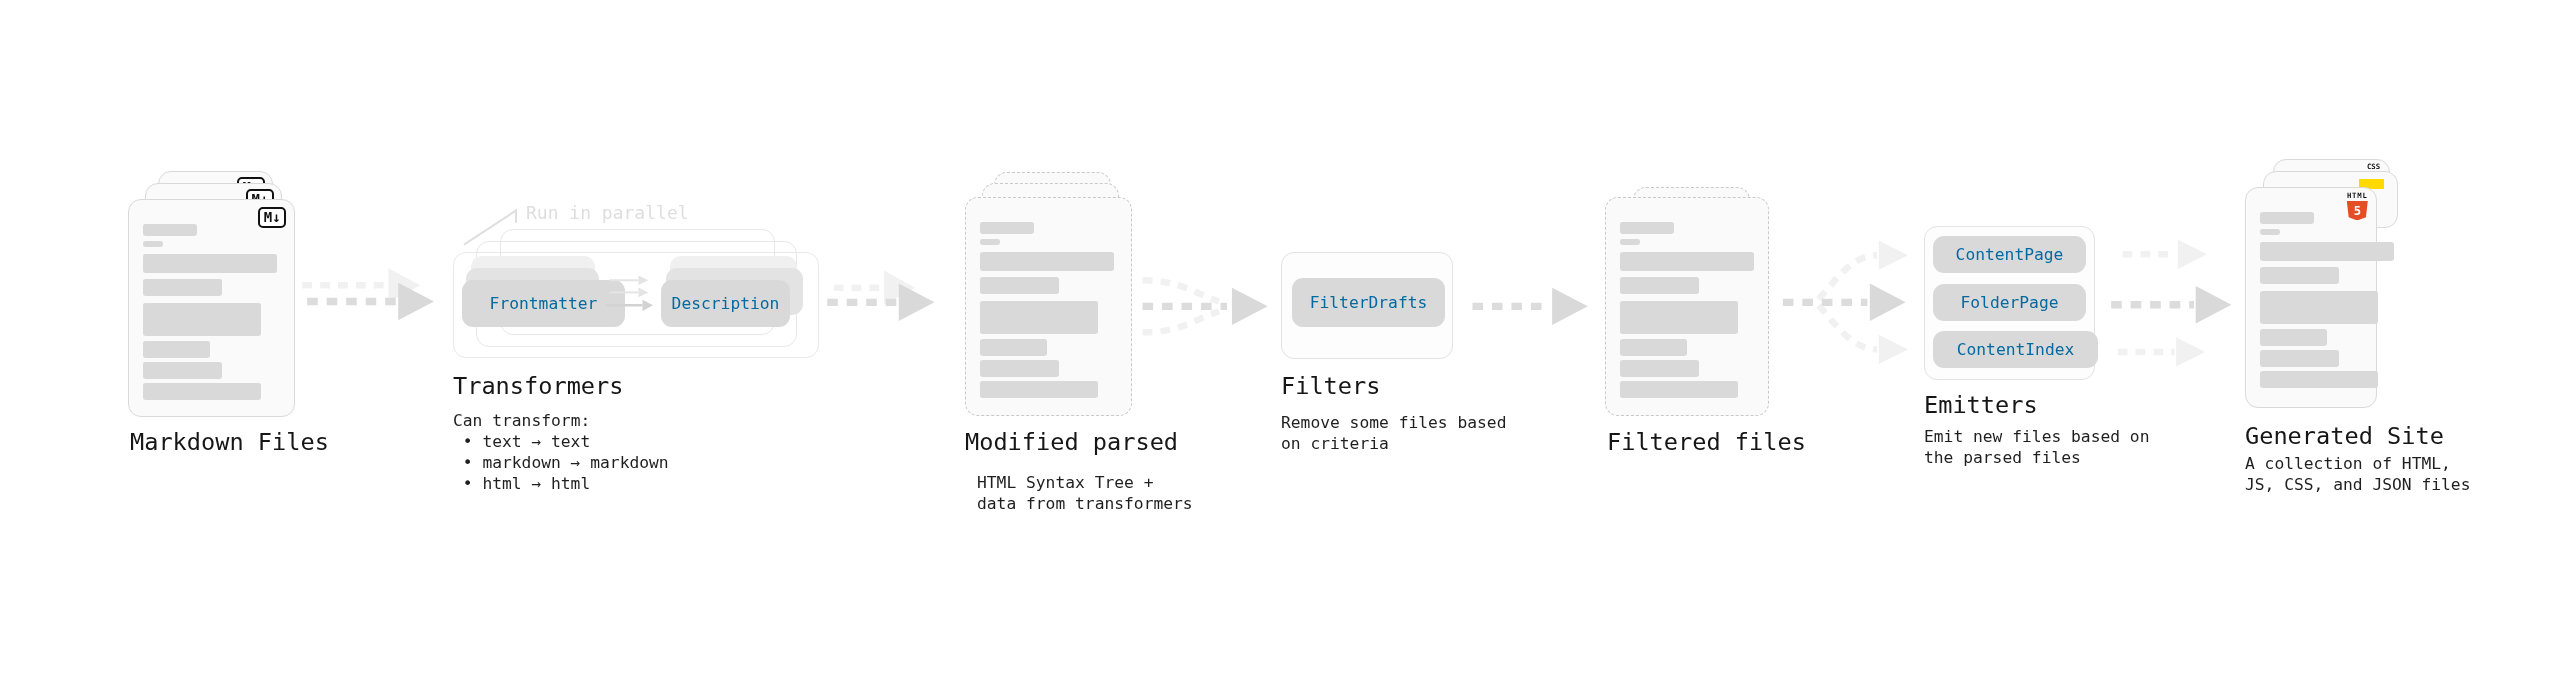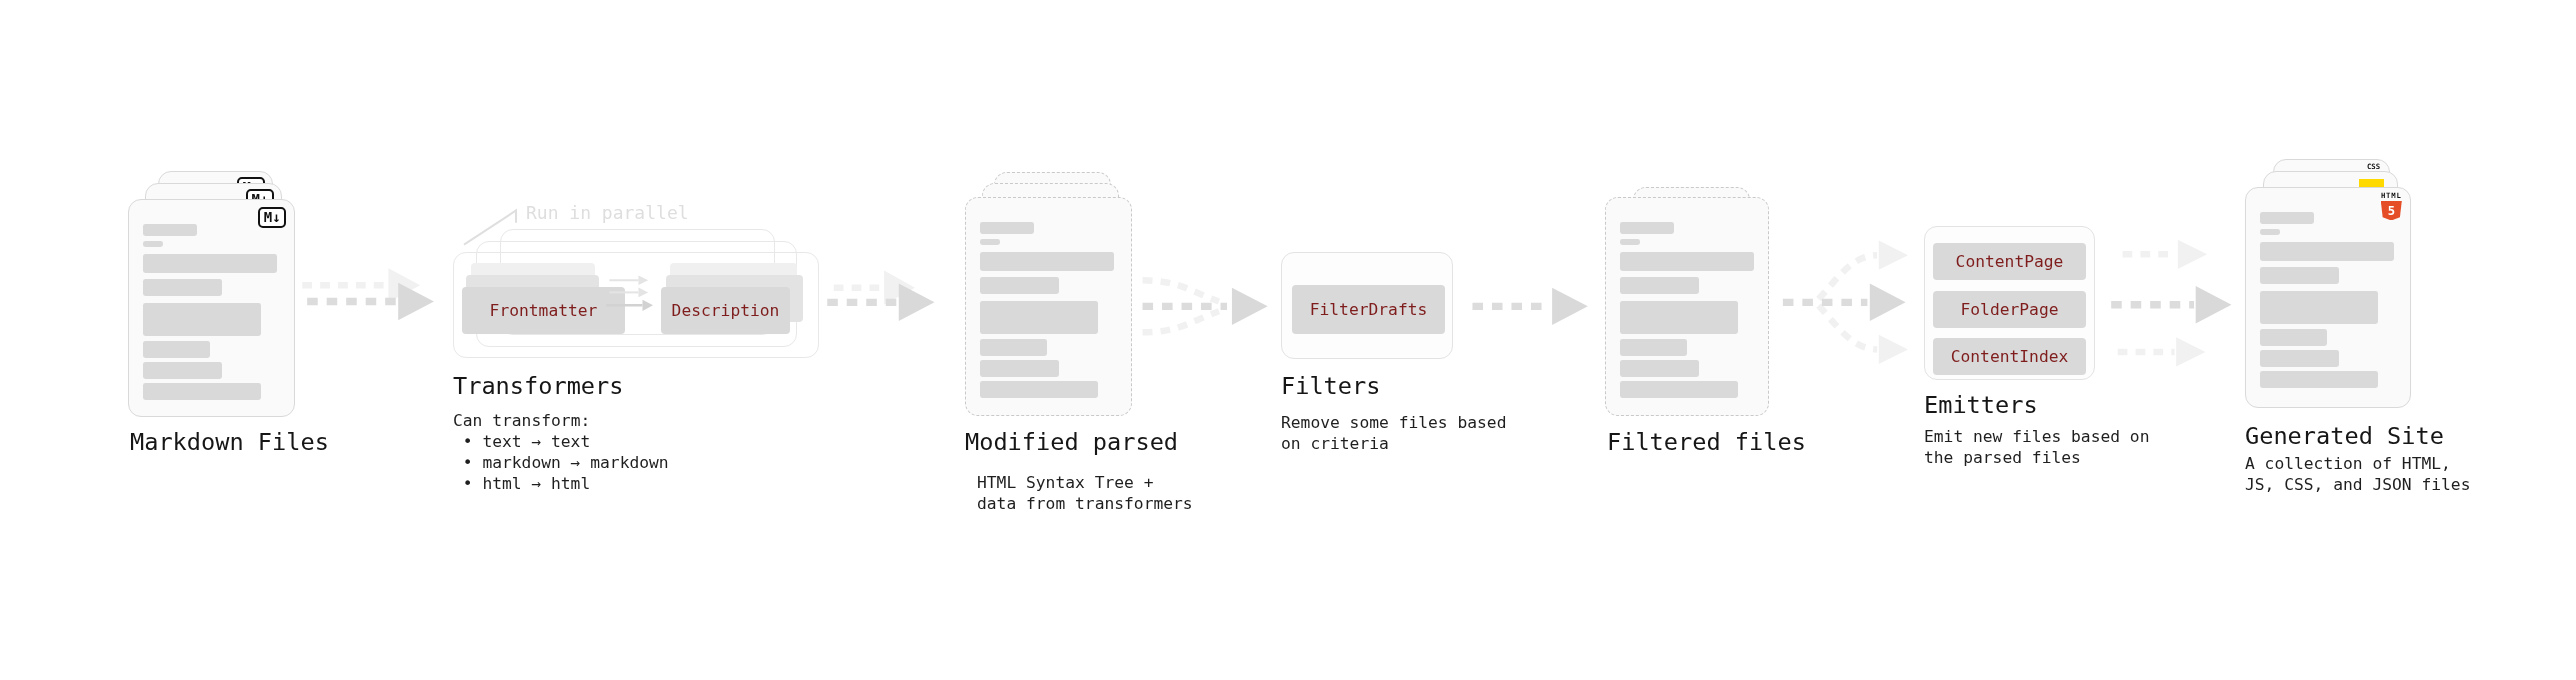--- a/index.html
+++ b/index.html
@@ -22,22 +22,22 @@
   .b4{left:14px;top:79px;width:79px;height:17px;}
   .b5{left:14px;top:103px;width:118px;height:32.5px;}
   .b6{left:14px;top:141px;width:67px;height:17px;}
   .b7{left:14px;top:162px;width:79px;height:17px;}
   .b8{left:14px;top:183px;width:118px;height:17px;}
   .md-badge{position:absolute;top:6.5px;right:8.1px;border:2.4px solid #111;border-radius:4.9px;background:#fff;
             font-weight:bold;font-size:14px;line-height:1;padding:1.6px 3.3px;color:#111;}
   .md-badge.small{top:4.9px;right:7.3px;}
   
   .tbox{position:absolute;border:1.6px solid #e8e8e8;border-radius:13px;background:transparent;height:106px;box-sizing:border-box;}
-  .pill{position:absolute;height:47px;border-radius:4px;background:#d9d9d9;color:#7f1d1d;font-size:16.3px;
-        display:flex;align-items:center;justify-content:center;box-sizing:border-box;white-space:nowrap;margin-top:7px;}
+  .pill{position:absolute;height:47px;border-radius:11px;background:#d9d9d9;color:#0369a1;font-size:16.3px;
+        display:flex;align-items:center;justify-content:center;box-sizing:border-box;white-space:nowrap;}
   .pill.g1{background:#e3e3e3;}
   .pill.g2{background:#f0f0f0;}
   .panel{position:absolute;border:1.6px solid #e3e3e3;border-radius:13px;background:#fdfdfd;box-sizing:border-box;}
   .epill{height:37px;font-size:16.3px;}
   
   .node-label{position:absolute;font-size:23.6px;line-height:26px;color:#161616;white-space:nowrap;}
   .node-desc{position:absolute;font-size:16.3px;line-height:21px;color:#1f1f1f;white-space:nowrap;}
   .node-desc .bullet{padding-left:9.8px;}
   .annotation{position:absolute;font-size:18px;color:#dedede;white-space:nowrap;}
   
@@ -192,39 +192,39 @@
       <i class="bar b7"></i>
       <i class="bar b8"></i>
     </div>
     <div class="node-label" style="left:1607px;top:429px;">Filtered files</div>
   </div>
 
   <div>
     <div class="panel" style="left:1924px;top:226px;width:171px;height:154px;"></div>
     <div class="pill epill" style="left:1933px;top:236px;width:153px;">ContentPage</div>
     <div class="pill epill" style="left:1933px;top:284px;width:153px;">FolderPage</div>
-    <div class="pill epill" style="left:1933px;top:331px;width:153px;">ContentIndex</div>
+    <div class="pill epill" style="left:1933px;top:331px;width:165px;">ContentIndex</div>
     <div class="node-label" style="left:1924px;top:392px;">Emitters</div>
     <div class="node-desc" style="left:1924px;top:426px;">
       <div>Emit new files based on</div>
       <div>the parsed files</div>
     </div>
   </div>
 
   <div>
     <div class="filecard" style="left:2273px;top:159px;width:117px;height:57px;">
       <span class="css-badge">
         <b>CSS</b>
         <i class="css-bar"></i>
       </span>
     </div>
     <div class="filecard" style="left:2263px;top:171px;width:135px;height:57px;">
       <span class="js-badge"></span>
     </div>
-    <div class="filecard" style="left:2245px;top:187px;width:166px;height:221px;">
+    <div class="filecard" style="left:2245px;top:187px;width:132px;height:221px;">
       <span class="html5-logo">
         <span class="html5-word">HTML</span>
         <span class="html5-shield">
             <span>5</span>
           </span>
       </span>
       <i class="bar b1"></i>
       <i class="bar b2"></i>
       <i class="bar b3"></i>
       <i class="bar b4"></i>

